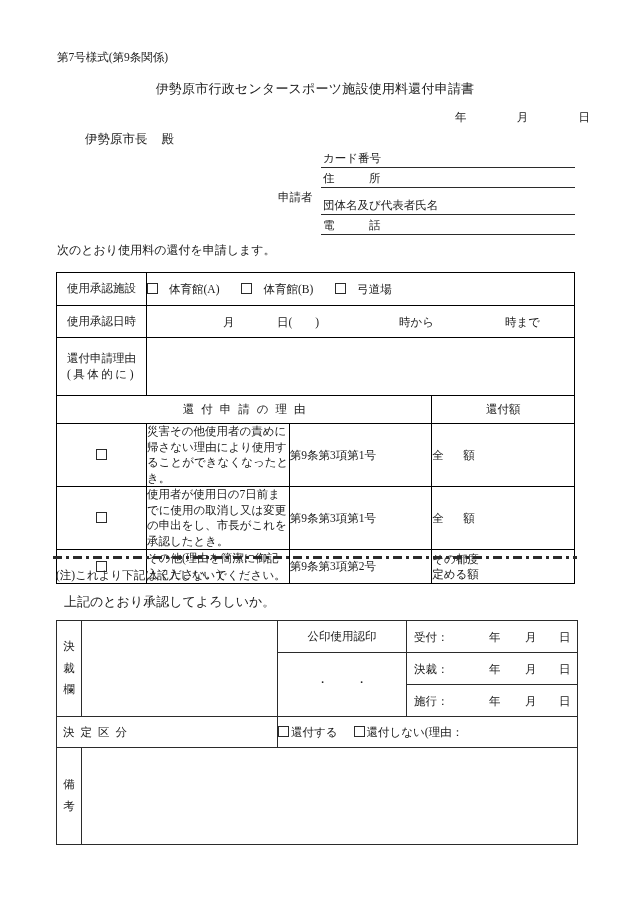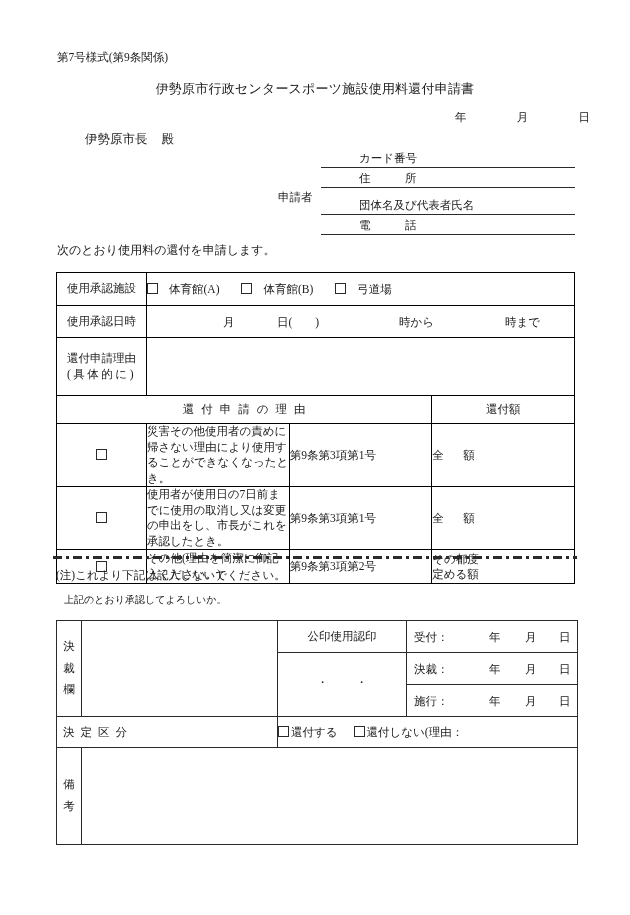--- a/index.html
+++ b/index.html
@@ -77,21 +77,20 @@
     border-bottom: 1px solid #2b2b2b;
     position: relative;
   }
   .app-row.tall { height: 26px; }
   .app-row .txt {
     position: absolute;
     left: 2px;
     bottom: 1px;
     font-size: 11.5px;
     white-space: nowrap;
-    margin-left: 36px;
   }
 
   
   .statement {
     position: absolute;
     left: 57px; top: 242px;
     font-size: 12px;
     white-space: nowrap;
   }
 
@@ -171,21 +170,21 @@
 
   .note {
     position: absolute;
     left: 56px; top: 568px;
     font-size: 11.5px;
     white-space: nowrap;
   }
   .ask {
     position: absolute;
     left: 64px; top: 593px;
-    font-size: 10px;
+    font-size: 13px;
     white-space: nowrap;
   }
 
   
   .bottom-table {
     position: absolute;
     left: 56px; top: 620px;
     width: 519px;
     border-collapse: collapse;
     table-layout: fixed;

